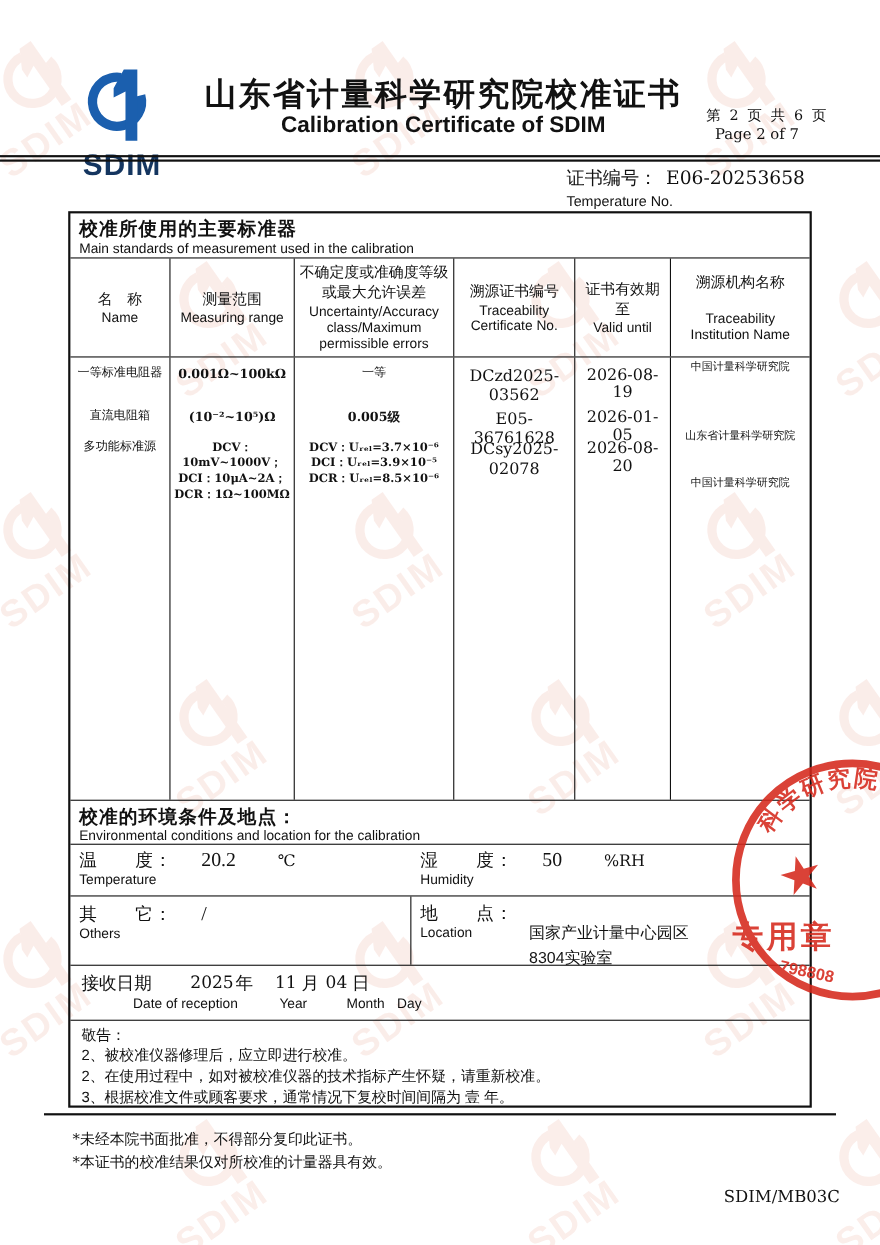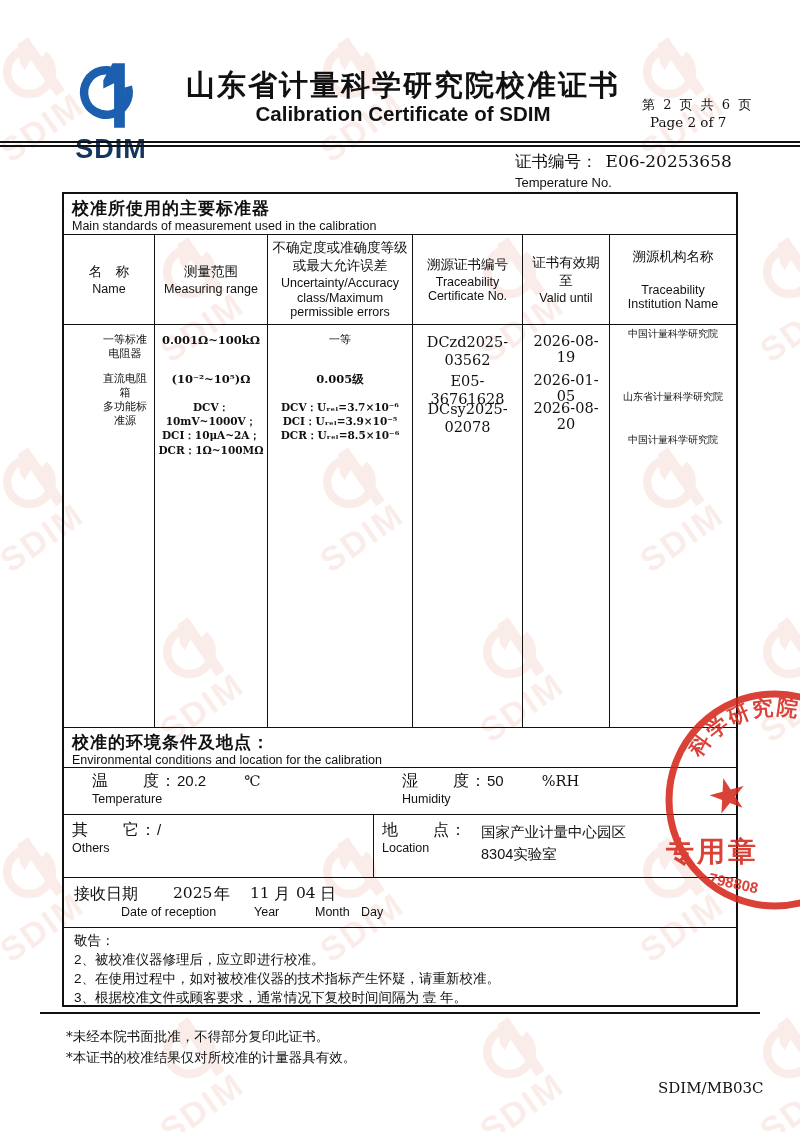--- a/index.html
+++ b/index.html
@@ -43,54 +43,54 @@
          border:2px solid #111; background:transparent; }
   .trow { border-top:1.5px solid #111; position:relative; }
   .trow:first-child { border-top:none; }
   .sec-title { height:40px; padding:3px 8px 0 8px; }
   .sec-title .zh { font-size:17px; font-weight:600; letter-spacing:1px; }
   .sec-title .en { font-size:12.5px; margin-top:-1px; }
 
   .cols { display:flex; align-items:stretch; }
   .cols > div { border-left:1.5px solid #111; }
   .cols > div:first-child { border-left:none; }
-  .c1{width:90px;padding-left:32px;} .c2{width:113px;} .c3{width:145px;} .c4{width:110px;} .c5{width:87px;} .c6{width:129px; flex:1;gap:16px;}
+  .c1{width:90px;} .c2{width:113px;} .c3{width:145px;} .c4{width:110px;} .c5{width:87px;} .c6{width:129px; flex:1;gap:16px;}
   .head-row { height:90px; }
   .head-row > div { display:flex; flex-direction:column; align-items:center; justify-content:center;
                     text-align:center; padding:2px 3px; }
   .head-row .zh { font-size:13.5px; }
   .head-row .en { font-size:12.5px; line-height:1.15; margin-top:1px; }
 
   .data-row { height:403px; }
   .data-row > div { display:flex; flex-direction:column; }
   .slot { text-align:center; padding:0 2px; }
   .slot1 { padding-top:8px; height:47px; }
   .slot2 { height:27px; }
   .slot3 { padding-top:1px; }
   .ml { white-space:pre-line; }
   .f-name { font-size:11px; line-height:1.25; }
   .f-inst { font-size:10px; line-height:1.3; padding-top:2px; }
   .f-range { font-family:"DejaVu Serif",serif; font-weight:600; font-size:11.5px; }
   .f-range3 { font-family:"DejaVu Serif",serif; font-weight:600; font-size:10.5px; line-height:1.35; }
   .f-cert { font-family:"DejaVu Serif",serif; font-size:14.5px; line-height:1.25; }
   .f-date { font-family:"DejaVu Serif",serif; font-size:14.5px; }
 
-  .env-row { height:47px; display:flex;padding-left:20px; }
+  .env-row { height:47px; display:flex; }
   .env-cell { padding:3px 8px 0 8px; width:310px; }
   .env-cell.right { flex:1; }
   .env-line1 { display:flex; align-items:baseline; font-size:16px; }
   .env-line1 .lab { letter-spacing:1px; }
-  .env-line1 .val { font-family:Liberation Sans, sans-serif; font-size:15px; }
+  .env-line1 .val { font-family:Liberation Serif, serif; font-size:18px; margin-left:26px; }
   .env-line1 .unit { margin-left:38px; font-size:14.5px; font-family:"DejaVu Serif",serif; }
   .env-en { font-size:12.5px; margin-top:0px; }
 
   .other-row { height:63px; display:flex; }
   .other-left { width:310px; border-right:1.5px solid #111; padding:5px 8px 0 8px; }
   .other-right { flex:1; padding:5px 8px 0 8px; display:flex; }
-  .loc-val { font-size:14.5px; line-height:1.55; margin-left:14px; white-space:pre-line; margin-top:1px; }
+  .loc-val { font-size:14.5px; line-height:1.55; margin-left:14px; white-space:pre-line; margin-top:18px; }
 
   .date-row { height:50px; position:relative; font-size:16px; }
   .date-row span { position:absolute; }
   .d-zh { top:6px; }
   .d-num { font-family:"DejaVu Serif",serif; font-size:15.5px; }
   .d-en { top:27px; font-size:12.5px;margin-left:47px; }
 
   .notice-row { height:78px; padding:3px 10px 0 10px; font-size:13.5px; line-height:1.42; }
 
   

